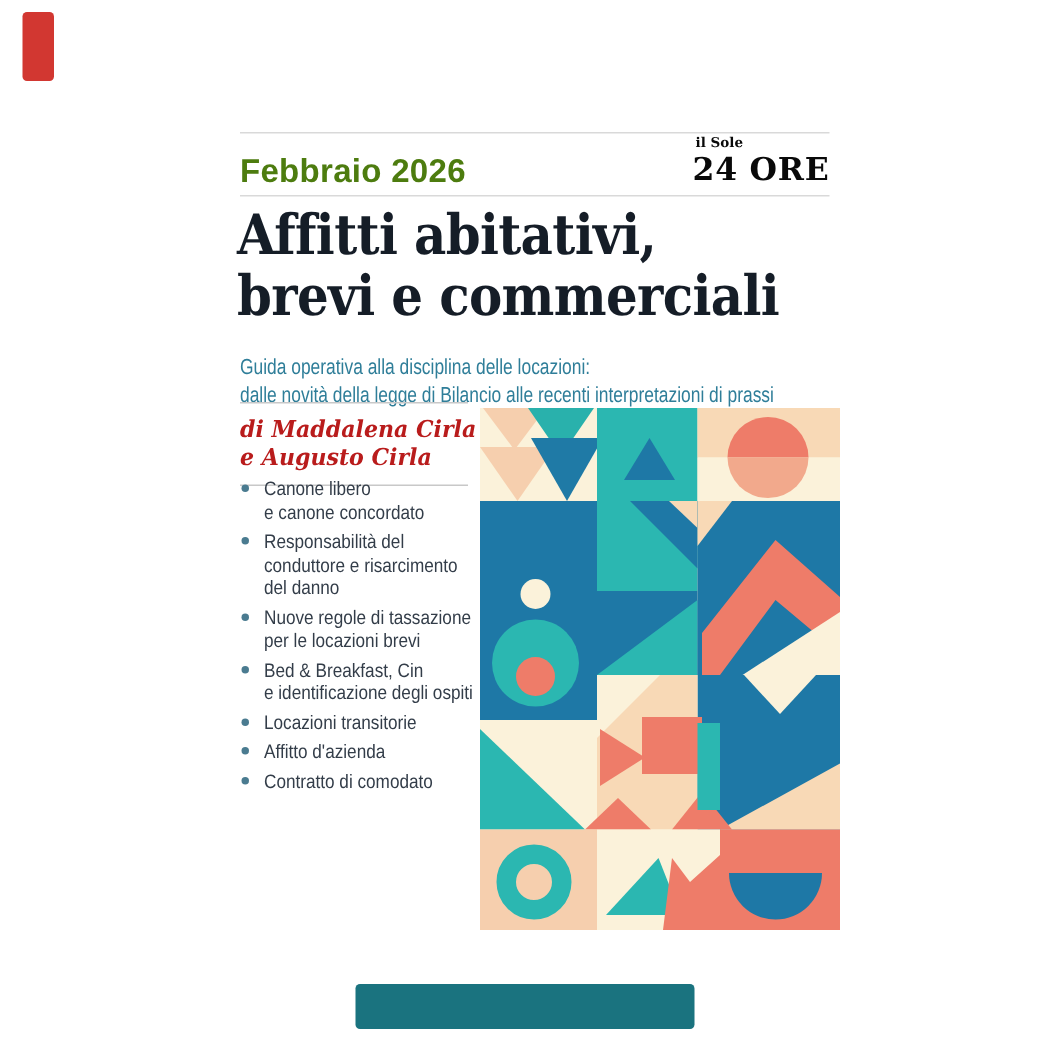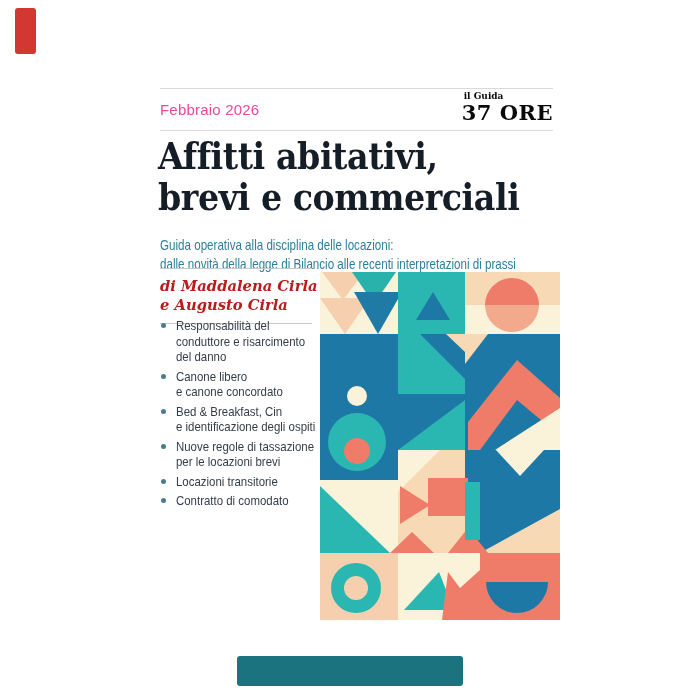--- a/index.html
+++ b/index.html
@@ -8,21 +8,21 @@
 
   .red-bar{position:absolute;left:15px;top:8px;width:21px;height:46px;
            background:#d23731;border-radius:3px;}
 
   .rule{position:absolute;left:160px;width:393px;height:1px;background:#d9d9d9;}
   .rule-top{top:88px;}
   .rule-mid{top:130px;}
 
   .header{position:absolute;left:160px;top:92px;width:393px;
           display:flex;justify-content:space-between;align-items:flex-start;}
-  .issue-date{font-size:15px;font-weight:normal;color:#ec4899;margin-top:9px;letter-spacing:.2px;}
+  .issue-date{font-size:22px;font-weight:bold;color:#4d7c0f;margin-top:9px;letter-spacing:.2px;}
   .logo{font-family:"DejaVu Serif","Liberation Serif",serif;color:#090909;text-align:left;line-height:1;}
   .logo-top{display:block;font-size:9px;font-weight:bold;margin:0 0 1px 2px;}
   .logo-main{display:block;font-size:21px;font-weight:bold;letter-spacing:.5px;}
 
   .title{position:absolute;left:158px;top:136px;margin:0;
          font-family:"DejaVu Serif","Liberation Serif",serif;
          font-size:37px;font-weight:bold;color:#151d27;line-height:41px;
          letter-spacing:-.5px;white-space:nowrap;
          transform:scaleX(.9);transform-origin:left top;}
 
@@ -56,22 +56,22 @@
 
 <div class="page">
 
   <div class="red-bar"></div>
 
   <div class="rule rule-top"></div>
 
   <div class="header">
     <div class="issue-date">Febbraio 2026</div>
     <div class="logo">
-      <span class="logo-top">il Guida</span>
-      <span class="logo-main">37 ORE</span>
+      <span class="logo-top">il Sole</span>
+      <span class="logo-main">24 ORE</span>
     </div>
   </div>
 
   <div class="rule rule-mid"></div>
 
   <h1 class="title">
     <div>Affitti abitativi,</div>
     <div>brevi e commerciali</div>
   </h1>
 
@@ -82,50 +82,56 @@
 
   <div class="author-block">
     <div>di Maddalena Cirla</div>
     <div>e Augusto Cirla</div>
   </div>
 
   <ul class="topics" id="topics">
       <li>
         <span class="dot"></span>
         <div class="topic-text">
+          <div>Canone libero</div>
+          <div>e canone concordato</div>
+        </div>
+      </li>
+      <li>
+        <span class="dot"></span>
+        <div class="topic-text">
           <div>Responsabilità del</div>
           <div>conduttore e risarcimento</div>
           <div>del danno</div>
         </div>
       </li>
       <li>
         <span class="dot"></span>
         <div class="topic-text">
-          <div>Canone libero</div>
-          <div>e canone concordato</div>
+          <div>Nuove regole di tassazione</div>
+          <div>per le locazioni brevi</div>
         </div>
       </li>
       <li>
         <span class="dot"></span>
         <div class="topic-text">
           <div>Bed &amp; Breakfast, Cin</div>
           <div>e identificazione degli ospiti</div>
         </div>
       </li>
       <li>
         <span class="dot"></span>
         <div class="topic-text">
-          <div>Nuove regole di tassazione</div>
-          <div>per le locazioni brevi</div>
+          <div>Locazioni transitorie</div>
         </div>
       </li>
       <li>
         <span class="dot"></span>
         <div class="topic-text">
-          <div>Locazioni transitorie</div>
+          <div>Affitto d'azienda</div>
         </div>
       </li>
       <li>
         <span class="dot"></span>
         <div class="topic-text">
           <div>Contratto di comodato</div>
         </div>
       </li>
     </ul>
 

